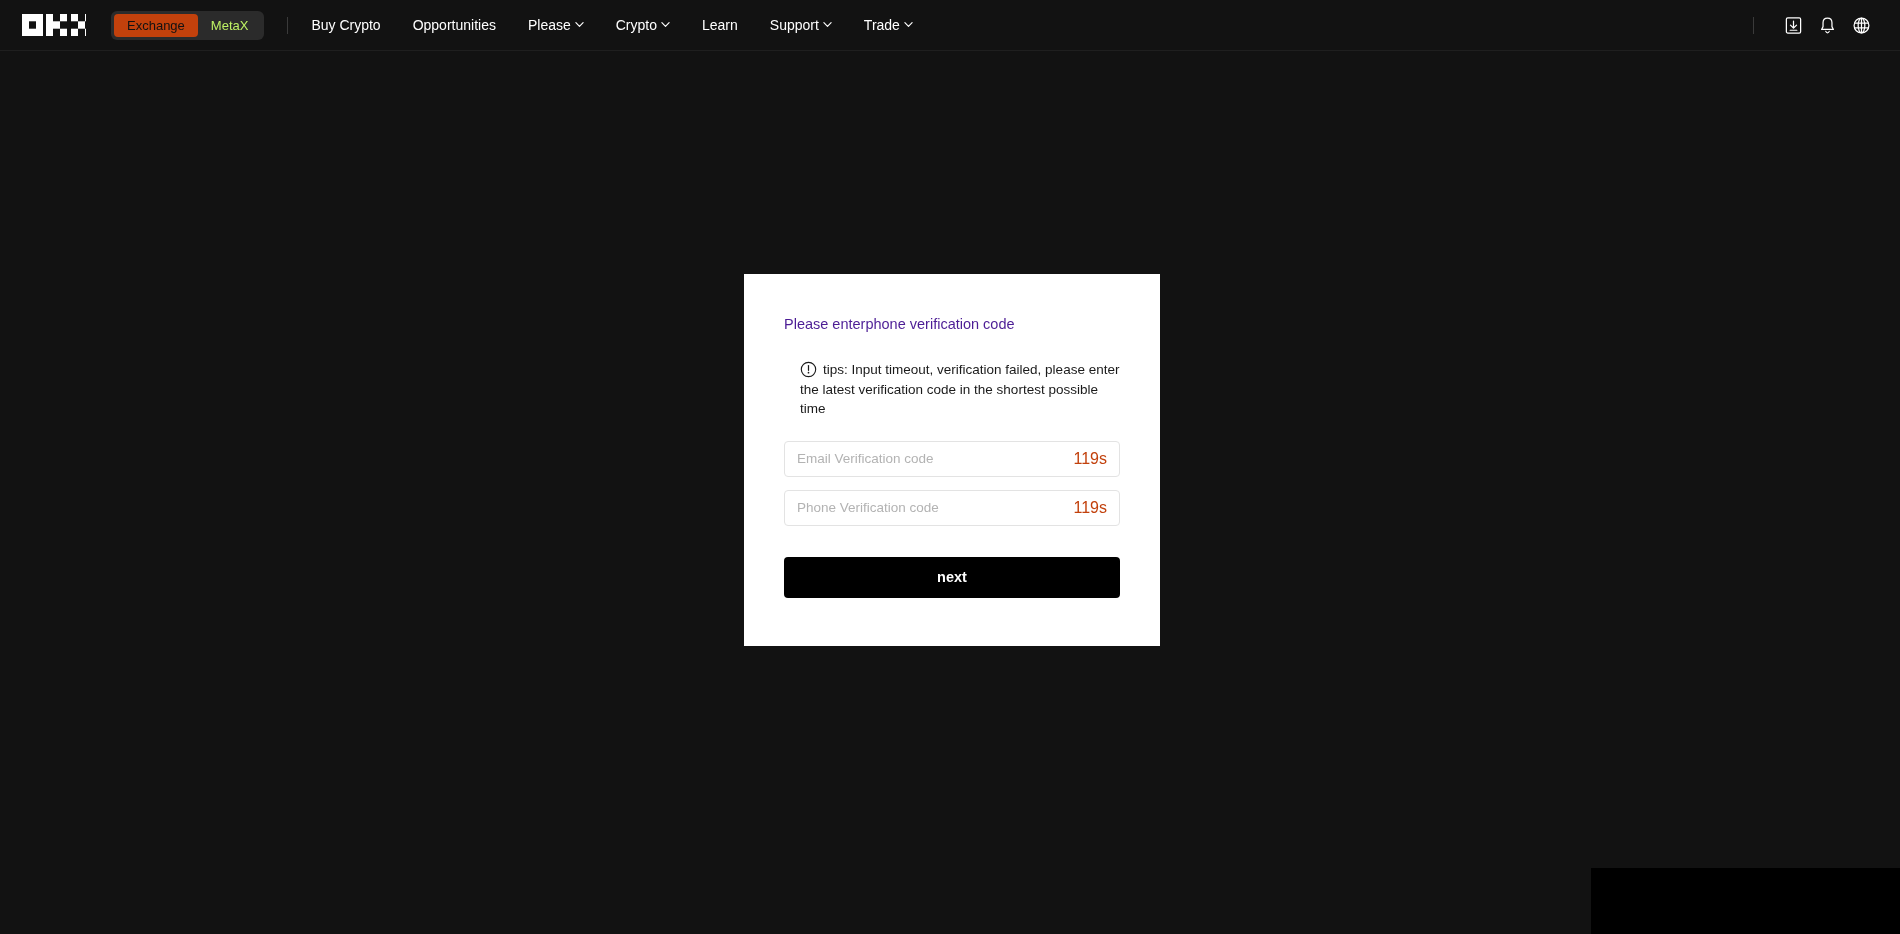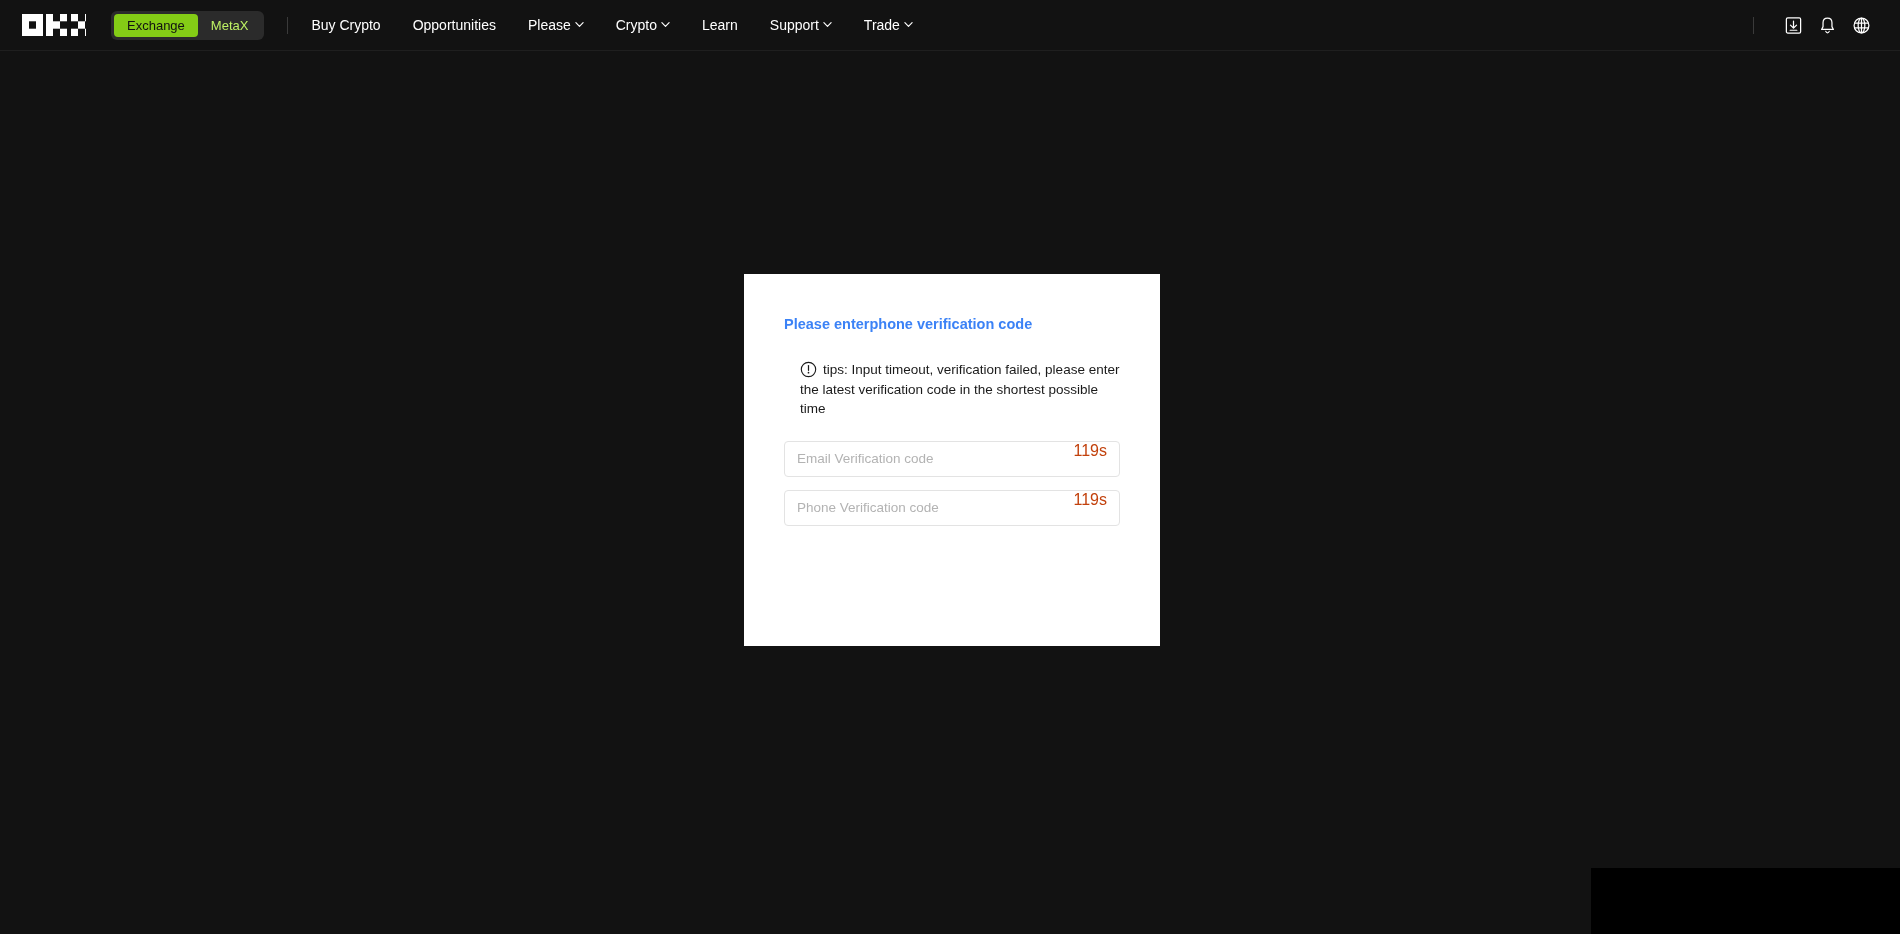--- a/index.html
+++ b/index.html
@@ -49,21 +49,21 @@
     padding: 0 13px;
     border-radius: 4px;
     color: #bef264;
     cursor: pointer;
     white-space: nowrap;
     height: 23px;
     display: flex;
     align-items: center;
   }
   .seg-item.active {
-    background: #84cc16;
+    background: #c2410c;
     color: #121212;
   }
 
   .sep {
     width: 1px;
     height: 17px;
     background: #3a3a3a;
     margin: 0 23px;
     flex-shrink: 0;
   }
@@ -134,24 +134,23 @@
     background: #ffffff;
     padding: 0;
   }
 
   .card-inner {
     padding: 40px 40px 0 40px;
   }
 
   .card-title {
     font-size: 14.5px;
-    color: #3b82f6;
+    color: #4c1d95;
     line-height: 20px;
     margin-bottom: 26px;
-    font-weight: bold;
   }
 
   .tips {
     display: block;
     font-size: 13.5px;
     color: #1a1a1a;
     line-height: 19.5px;
     margin-bottom: 22px;
     margin-left: 16px;
   }
@@ -164,20 +163,21 @@
   }
   .tips-icon svg { display: block; }
 
   .field {
     position: relative;
     width: 336px;
     height: 36px;
     border: 1px solid #e3e3e3;
     border-radius: 4px;
     display: flex;
+    align-items: center;
     padding: 0 12px;
     margin-bottom: 13px;
     background: #ffffff;
   }
   .field input {
     flex: 1;
     border: none;
     outline: none;
     font-size: 13.5px;
     font-family: "Liberation Sans", sans-serif;
@@ -348,17 +348,18 @@
       <div class="field">
         <input type="text" placeholder="Email Verification code" style="">
         <span class="field-timer">119s</span>
       </div>
 
       <div class="field">
         <input type="text" placeholder="Phone Verification code" style="">
         <span class="field-timer">119s</span>
       </div>
 
+      <button class="next-btn">next</button>
     </div>
   </div>
 
   <div class="corner-panel"></div>
 </div>
 
 </body></html>

